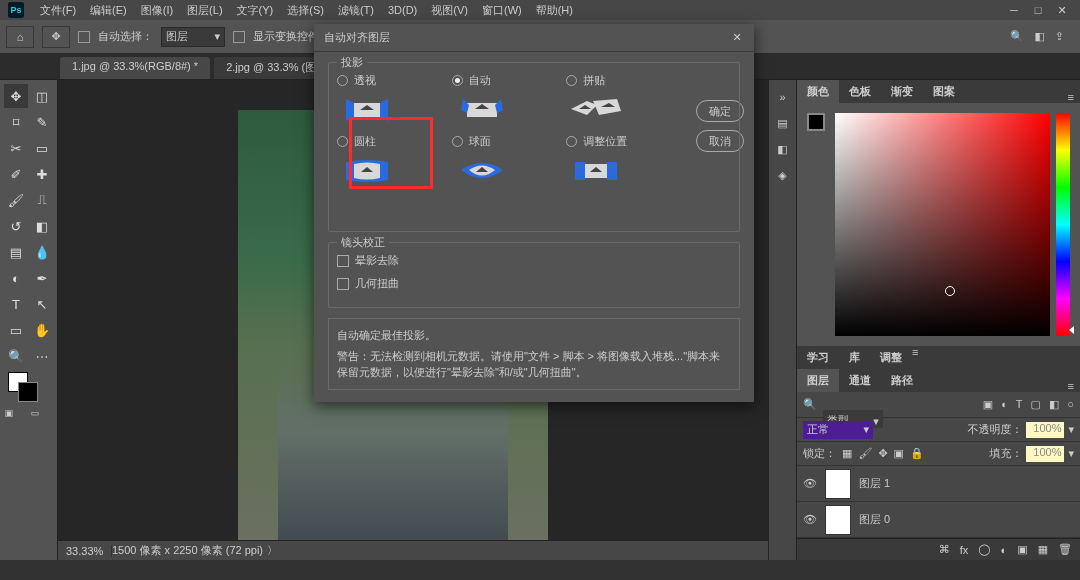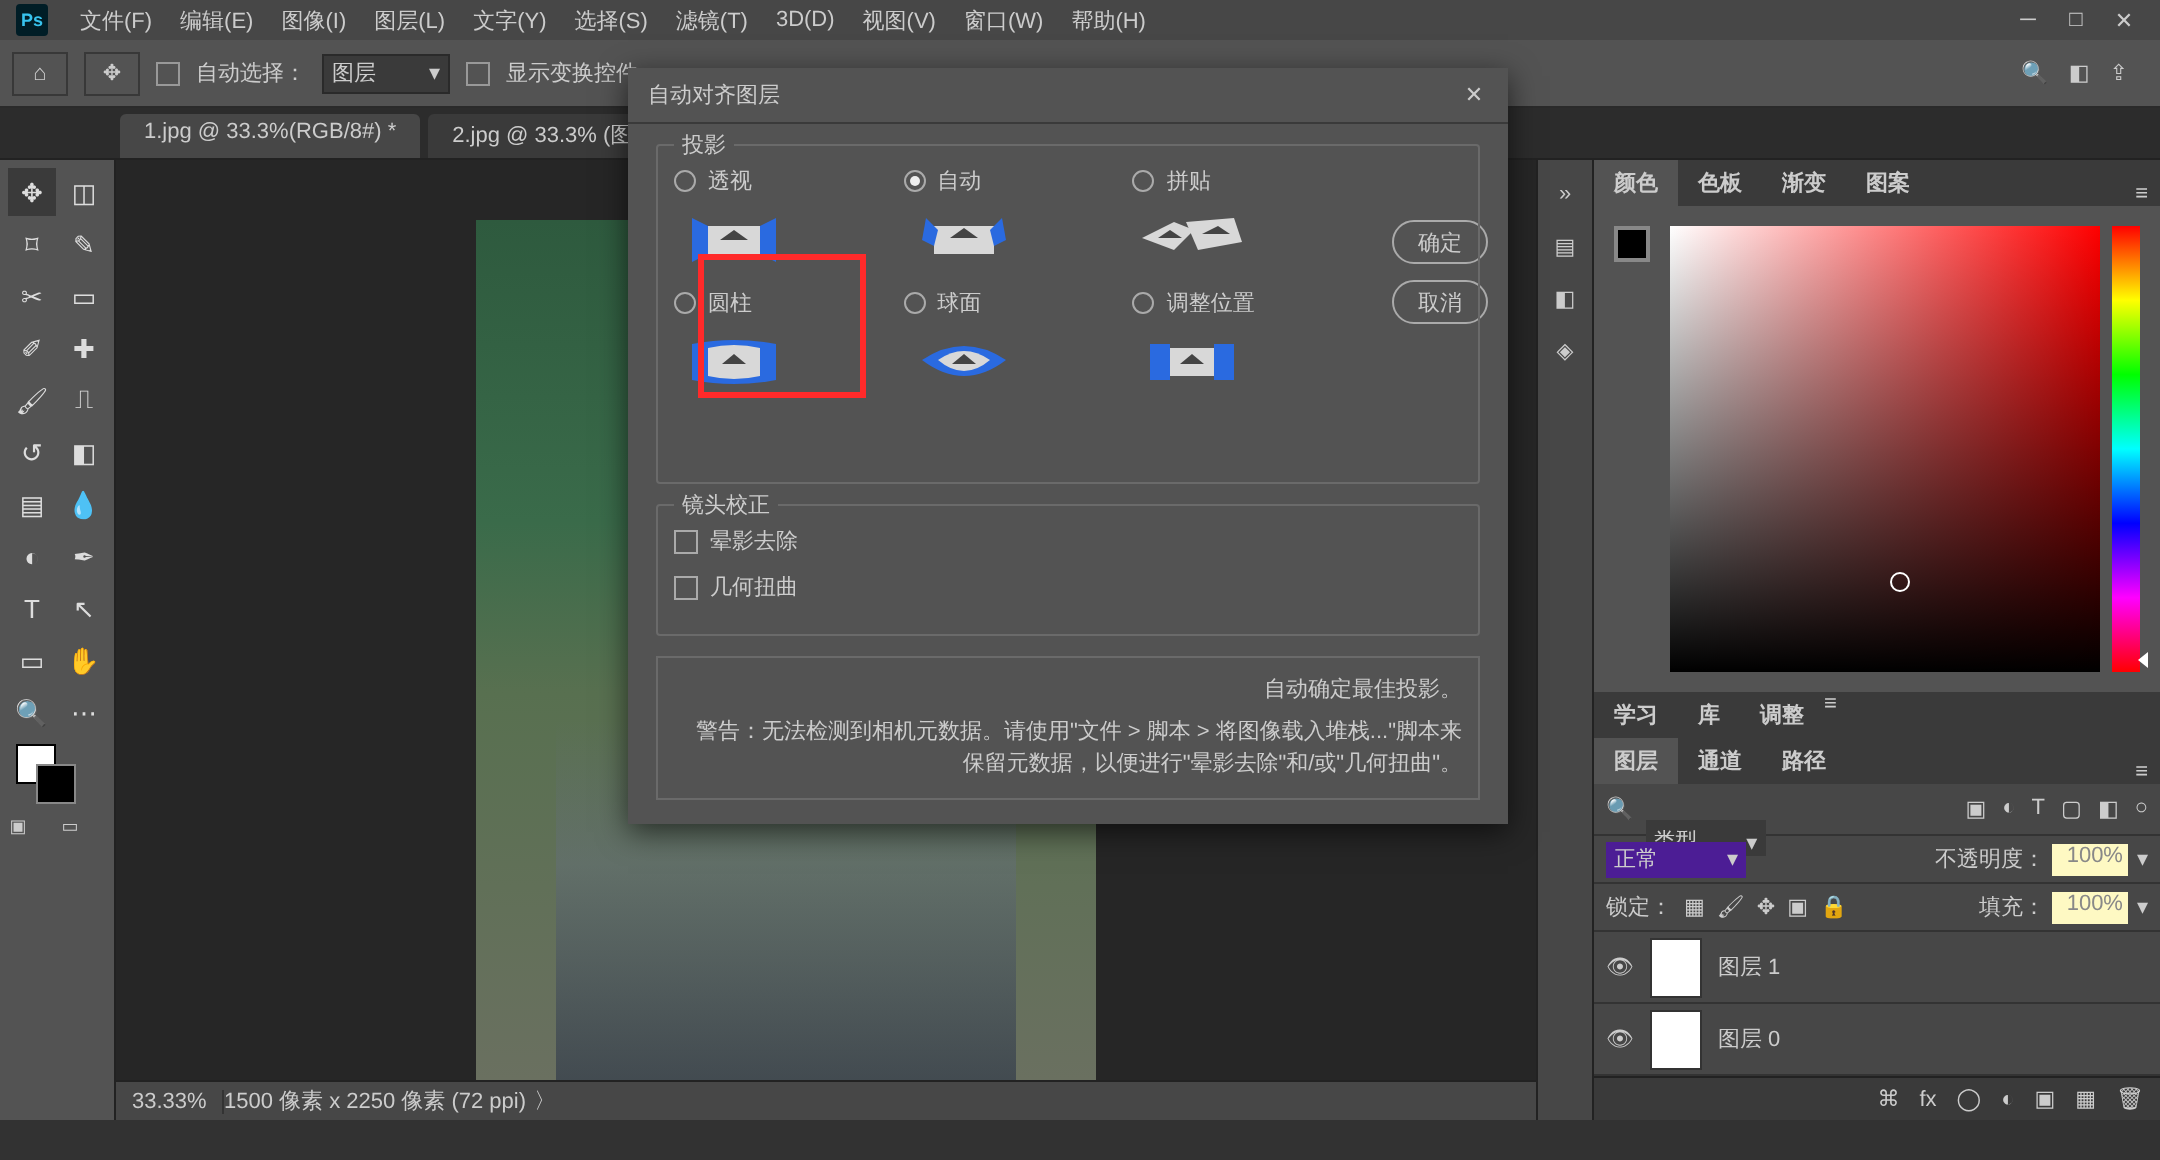--- a/index.html
+++ b/index.html
@@ -52,35 +52,35 @@
 .layer-search .right-icons { margin-left: auto; display: flex; gap: 8px; }
 .blend-row, .lock-row { height: 24px; display: flex; align-items: center; padding: 0 6px; gap: 6px; border-bottom: 1px solid #333; color: #999; }
 .blend-row .sel { width: 70px; height: 18px; background: #4c1d95; padding: 0 4px; display: flex; align-items: center; justify-content: space-between; }
 .blend-row .op, .lock-row .op { margin-left: auto; display: flex; align-items: center; gap: 4px; }
 .blend-row .val, .lock-row .val { width: 38px; height: 16px; background: #fef9c3; padding: 0 3px; text-align: right; color: #888; }
 .layer-row { height: 36px; display: flex; align-items: center; gap: 8px; padding: 0 6px; border-bottom: 1px solid #333; }
 .eye { width: 14px; height: 14px; display: flex; align-items: center; justify-content: center; }
 .thumb { width: 26px; height: 30px; background: #fff; border: 1px solid #333; }
 .layers-bottom { margin-top: auto; height: 22px; background: #3a3a3a; border-top: 1px solid #222; display: flex; align-items: center; justify-content: flex-end; gap: 10px; padding: 0 8px; color: #888; }
 
-.dialog { position: absolute; left: 314px; top: 34px; width: 440px; height: 378px; background: #535353; box-shadow: 0 4px 14px rgba(0,0,0,.6); display: flex; flex-direction: column; }
+.dialog { position: absolute; left: 314px; top: 24px; width: 440px; height: 378px; background: #535353; box-shadow: 0 4px 14px rgba(0,0,0,.6); display: flex; flex-direction: column; }
 .dialog-title { height: 28px; display: flex; align-items: center; padding: 0 10px; border-bottom: 1px solid #3a3a3a; }
 .dialog-title .x { margin-left: auto; width: 14px; text-align: center; }
 .dialog-body { flex: 1; padding: 10px 14px; position: relative; }
 .group { border: 1px solid #6a6a6a; border-radius: 2px; padding: 10px 8px 8px; margin-bottom: 10px; position: relative; }
 .group .legend { position: absolute; top: -8px; left: 8px; background: #535353; padding: 0 4px; }
 .proj-grid { display: grid; grid-template-columns: repeat(3, 1fr); gap: 6px 12px; }
 .proj-cell { display: flex; flex-direction: column; gap: 4px; }
 .proj-cell .radlab { display: flex; align-items: center; gap: 6px; }
 .radio { width: 11px; height: 11px; border: 1px solid #aaa; border-radius: 50%; display: flex; align-items: center; justify-content: center; }
 .radio.on::after { content: ""; width: 5px; height: 5px; border-radius: 50%; background: #eee; }
 .proj-cell .ic-wrap { width: 60px; height: 36px; display: flex; align-items: center; justify-content: center; }
 .redhl { border: 3px solid #ff2a2a; padding: 3px; width: 84px; height: 72px; position: absolute; top: 54px; left: 20px; pointer-events: none; }
 .chkbox { display: flex; align-items: center; gap: 6px; margin-bottom: 8px; }
-.help { border: 1px solid #6a6a6a; padding: 8px; line-height: 1.5; color: #bbb; font-size: 10px; text-align: right; }
+.help { border: 1px solid #6a6a6a; padding: 8px; line-height: 1.5; color: #bbb; font-size: 10px; }
 .dlg-buttons { position: absolute; top: 48px; right: 10px; display: flex; flex-direction: column; gap: 8px; }
 .dlg-buttons .btn { width: 48px; height: 22px; border: 1px solid #aaa; border-radius: 11px; display: flex; align-items: center; justify-content: center; cursor: default; }
 
 .pi-svg { width: 54px; height: 30px; }
 </style>
 </head>
 <body>
 
 <div class="menubar">
   <div class="logo">Ps</div>

